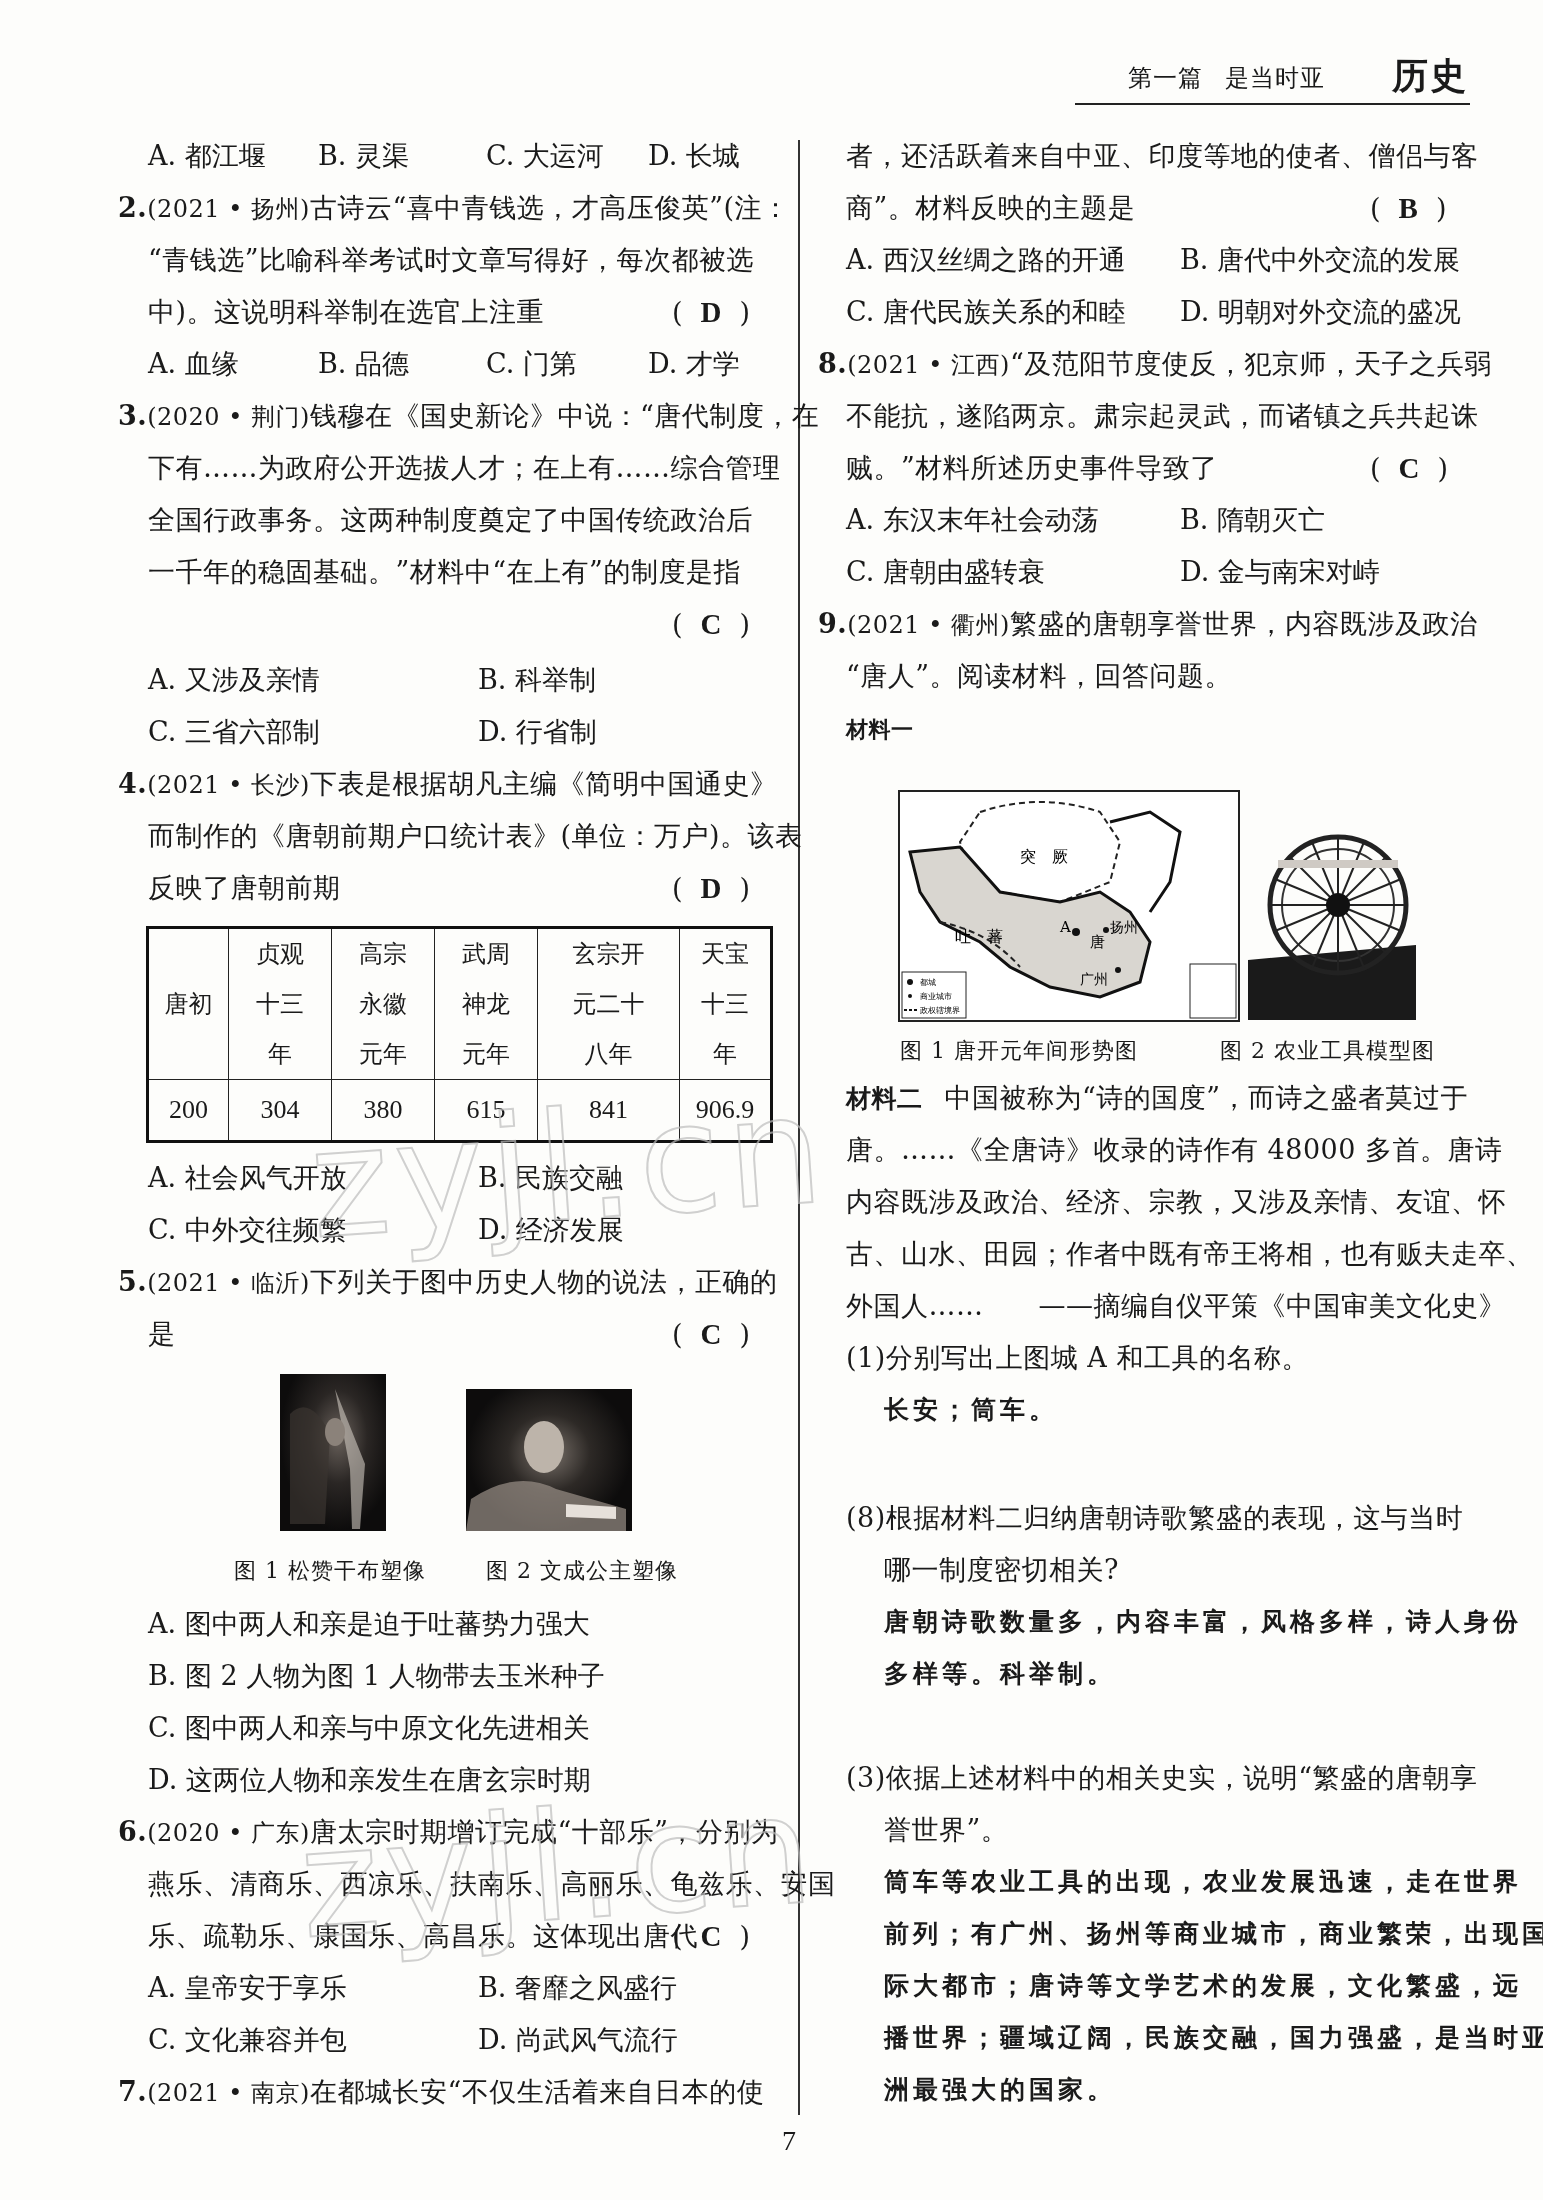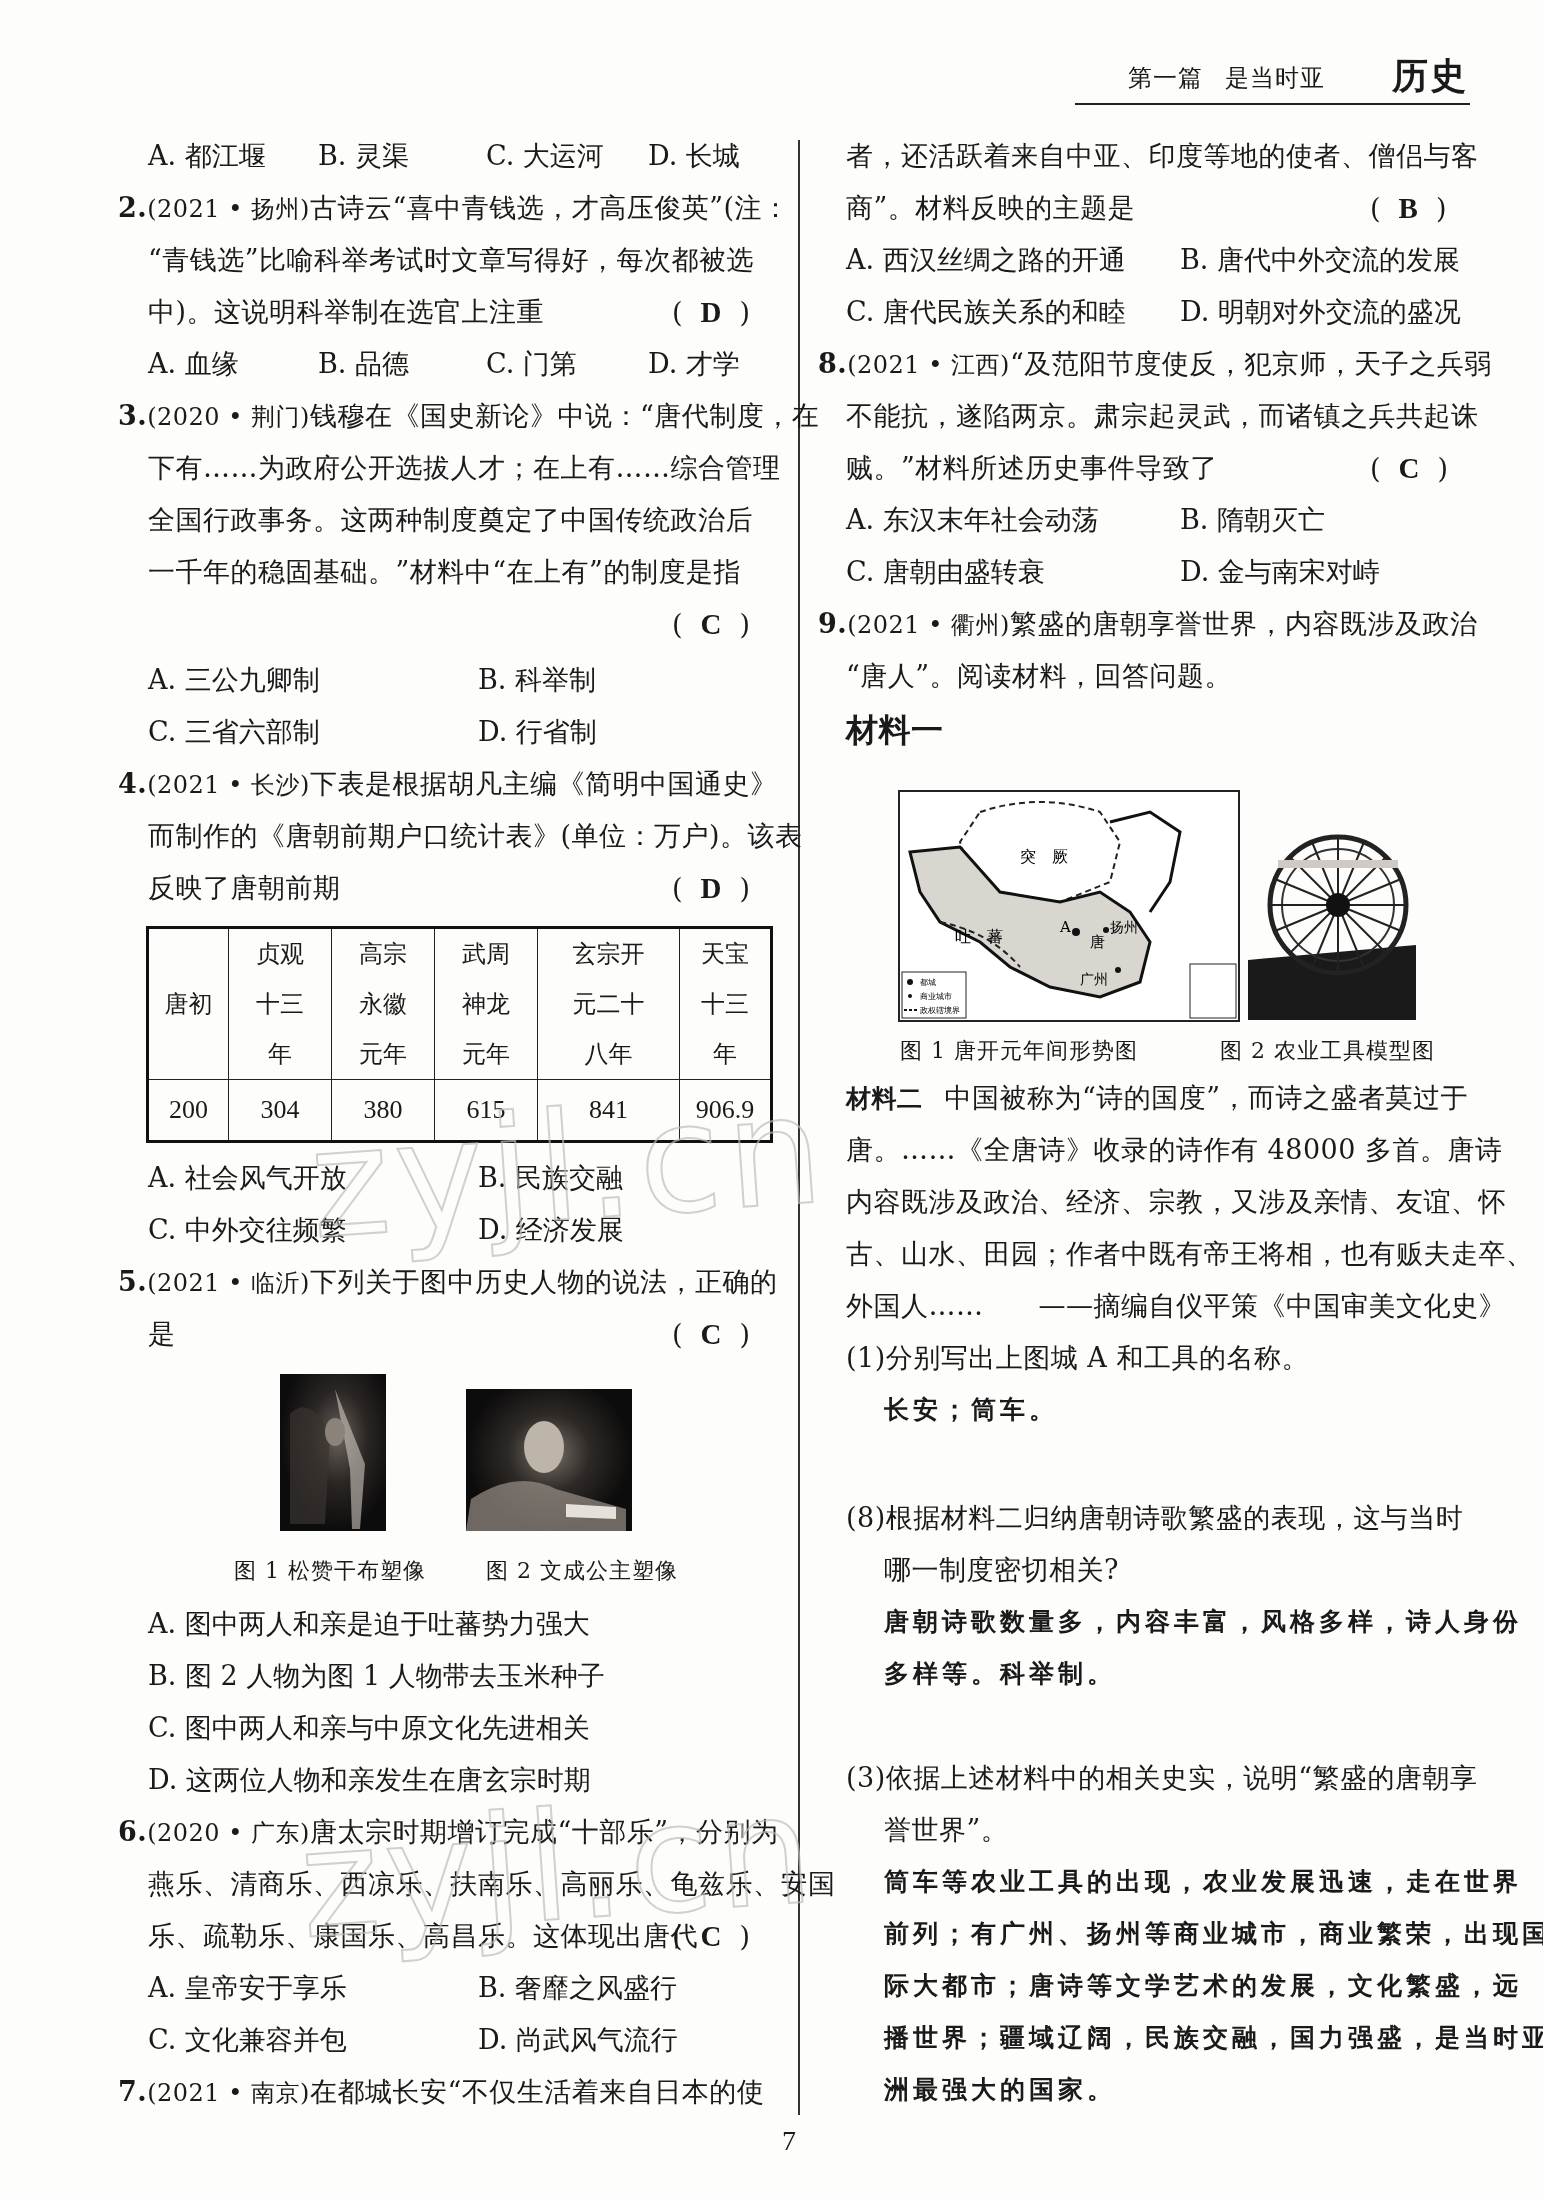--- a/index.html
+++ b/index.html
@@ -57,21 +57,21 @@
 <div class="opt" style="left:486px;top:346px">C. 门第</div>
 <div class="opt" style="left:648px;top:346px">D. 才学</div>
 
 <div class="line" style="left:118px;top:398px">
   <span class="qnum">3.</span><span class="src">(2020 • 荆门)</span><span>钱穆在《国史新论》中说：“唐代制度，在</span>
 </div>
 <div class="line" style="left:148px;top:450px">下有……为政府公开选拔人才；在上有……综合管理</div>
 <div class="line" style="left:148px;top:502px">全国行政事务。这两种制度奠定了中国传统政治后</div>
 <div class="line" style="left:148px;top:554px">一千年的稳固基础。”材料中“在上有”的制度是指</div>
 <div class="ans" style="left:672px;top:606px">(<b>C</b>)</div>
-<div class="opt" style="left:148px;top:662px">A. 三公九卿制</div>
+<div class="opt" style="left:148px;top:662px">A. 又涉及亲情</div>
 <div class="opt" style="left:478px;top:662px">B. 科举制</div>
 <div class="opt" style="left:148px;top:714px">C. 三省六部制</div>
 <div class="opt" style="left:478px;top:714px">D. 行省制</div>
 
 <div class="line" style="left:118px;top:766px">
   <span class="qnum">4.</span><span class="src">(2021 • 长沙)</span><span>下表是根据胡凡主编《简明中国通史》</span>
 </div>
 <div class="line" style="left:148px;top:818px">而制作的《唐朝前期户口统计表》(单位：万户)。该表</div>
 <div class="line" style="left:148px;top:870px">反映了唐朝前期</div>
 <div class="ans" style="left:672px;top:870px">(<b>D</b>)</div>
@@ -161,21 +161,21 @@
 <div class="ans" style="left:1370px;top:450px">(<b>C</b>)</div>
 <div class="opt" style="left:846px;top:502px">A. 东汉末年社会动荡</div>
 <div class="opt" style="left:1180px;top:502px">B. 隋朝灭亡</div>
 <div class="opt" style="left:846px;top:554px">C. 唐朝由盛转衰</div>
 <div class="opt" style="left:1180px;top:554px">D. 金与南宋对峙</div>
 
 <div class="line" style="left:818px;top:606px">
   <span class="qnum">9.</span><span class="src">(2021 • 衢州)</span><span>繁盛的唐朝享誉世界，内容既涉及政治</span>
 </div>
 <div class="line" style="left:846px;top:658px">“唐人”。阅读材料，回答问题。</div>
-<div class="line bold-h" style="left:846px;top:712px;font-size:32px">材料一</div>
+<div class="line bold-h" style="left:846px;top:712px;font-size:22px">材料一</div>
 
 <div class="abs" style="left:898px;top:776px;width:338px;height:228px;border:2px solid #222;background:#fff">
   <svg width="338" height="228" viewBox="0 0 338 228">
     <path d="M80 20 Q140 0 200 20 L220 50 L210 90 L160 110 L100 100 L70 80 L60 50 Z" fill="none" stroke="#222" stroke-width="2" stroke-dasharray="6 4"></path>
     <path d="M10 60 L60 55 L100 100 L160 110 L200 100 L230 120 L250 150 L240 190 L200 205 L150 195 L110 175 L80 150 L40 130 L20 100 Z" fill="#d9d6d0" stroke="#111" stroke-width="3"></path>
     <path d="M210 30 L250 20 L280 40 L270 90 L250 120" fill="none" stroke="#111" stroke-width="3"></path>
     <path d="M40 130 Q90 140 120 175" fill="none" stroke="#222" stroke-width="2" stroke-dasharray="6 4"></path>
     <circle cx="176" cy="140" r="4" fill="#111"></circle>
     <circle cx="206" cy="138" r="3" fill="#111"></circle>
     <circle cx="218" cy="178" r="3" fill="#111"></circle>

